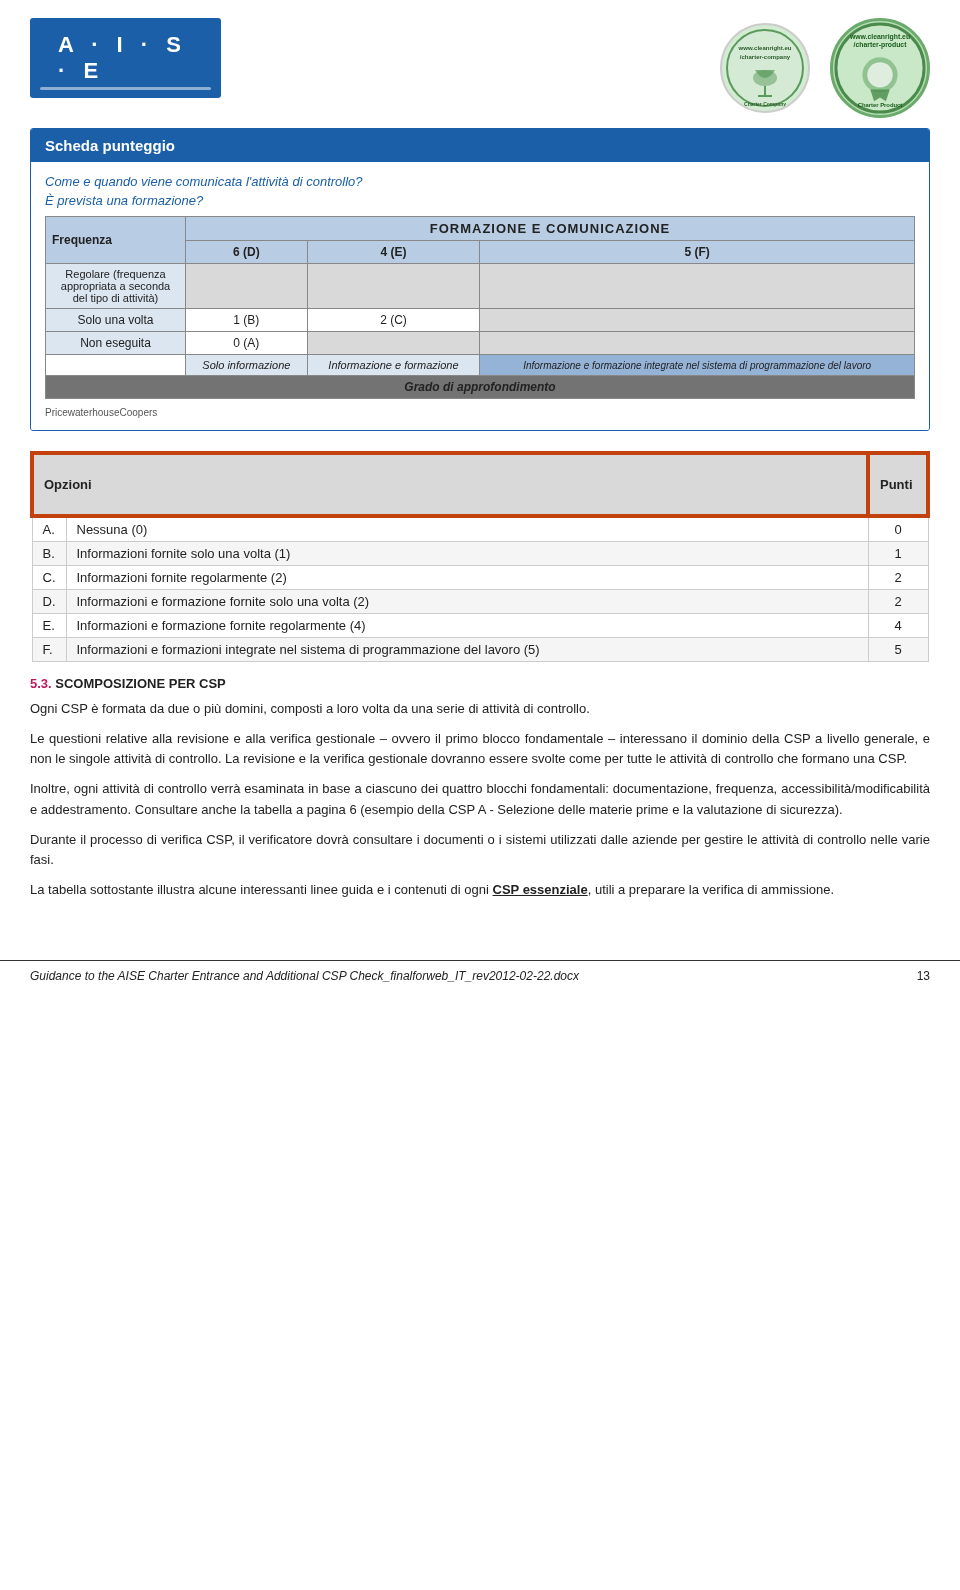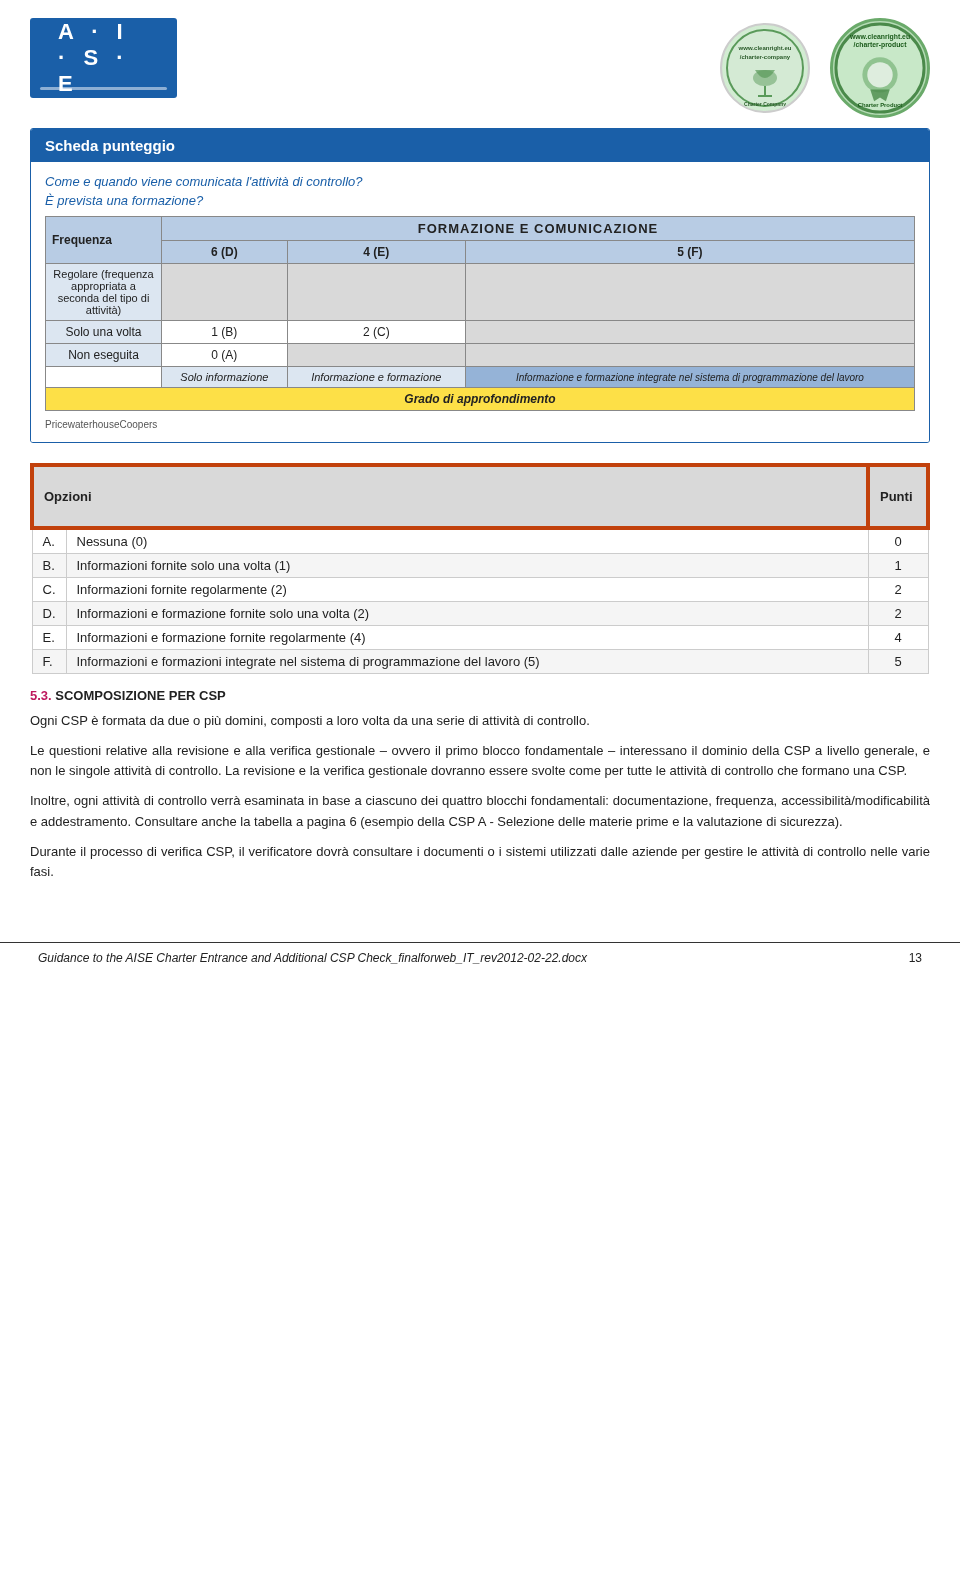--- a/index.html
+++ b/index.html
@@ -22,21 +22,21 @@
       background: #fff;
     }
     .logo-aise {
       background: #1a5fa8;
       color: #fff;
       font-size: 22px;
       font-weight: bold;
       letter-spacing: 6px;
       padding: 18px 28px;
       border-radius: 3px;
-      width: 147px;
+      width: 191px;
       height: 80px;
       display: flex;
       align-items: center;
       justify-content: center;
       position: relative;
     }
     .logo-aise::after {
       content: '';
       position: absolute;
       bottom: 8px;
@@ -153,21 +153,21 @@
       background: #dce6f1;
       font-style: italic;
       font-size: 11px;
     }
     .cell-info-full {
       background: #95b3d7;
       font-style: italic;
       font-size: 11px;
     }
     .grado-row td {
-      background: #fde047;
+      background: #737373;
       font-style: italic;
       font-weight: bold;
       font-size: 12px;
       text-align: center;
       margin-top: 34px;
     }
     .pwc-text {
       font-size: 10px;
       color: #555;
       margin-top: 8px;
@@ -216,21 +216,21 @@
       font-size: 13px;
       line-height: 1.55;
       margin-bottom: 10px;
       text-align: justify;
     }
 
     
     .footer {
       border-top: 1.5px solid #333;
       margin-top: 30px;
-      padding: 8px 38px;
+      padding: 8px 30px;
       font-size: 12px;
       color: #222;
       display: flex;
       justify-content: space-between;
       align-items: center;
     }
     .footer-left {
       flex: 1;
       font-style: italic;
     }
@@ -286,21 +286,21 @@
     <div class="score-card-header">
       <span>Scheda punteggio</span>
     </div>
     <div class="score-card-body">
       <div class="score-card-question">Come e quando viene comunicata l'attività di controllo?</div>
       <div class="score-card-question">È prevista una formazione?</div>
 
       <table class="score-table">
         <thead>
           <tr>
-            <th class="col-frequenza" rowspan="2" style="text-align:left; width:116px;">
+            <th class="col-frequenza" rowspan="2" style="text-align:left; width:140px;">
               <span>Frequenza</span>
             </th>
             <th class="col-header-main" colspan="3">
               <span>FORMAZIONE E COMUNICAZIONE</span>
             </th>
           </tr>
           <tr>
             <th><span>6 (D)</span></th>
             <th><span>4 (E)</span></th>
             <th><span>5 (F)</span></th>
@@ -385,20 +385,21 @@
   <div class="section-heading">
     <span class="section-num">5.3.</span>
     <span>SCOMPOSIZIONE PER CSP</span>
   </div>
 
   <div id="paragraphs-container">
   <div class="body-text">Ogni CSP è formata da due o più domini, composti a loro volta da una serie di attività di controllo.</div>
       <div class="body-text">Le questioni relative alla revisione e alla verifica gestionale – ovvero il primo blocco fondamentale – interessano il dominio della CSP a livello generale, e non le singole attività di controllo. La revisione e la verifica gestionale dovranno essere svolte come per tutte le attività di controllo che formano una CSP.</div>
       <div class="body-text">Inoltre, ogni attività di controllo verrà esaminata in base a ciascuno dei quattro blocchi fondamentali: documentazione, frequenza, accessibilità/modificabilità e addestramento. Consultare anche la tabella a pagina 6 (esempio della CSP A - Selezione delle materie prime e la valutazione di sicurezza).</div>
       <div class="body-text">Durante il processo di verifica CSP, il verificatore dovrà consultare i documenti o i sistemi utilizzati dalle aziende per gestire le attività di controllo nelle varie fasi.</div>
+      <div class="body-text">La tabella sottostante illustra alcune interessanti linee guida e i contenuti di ogni <strong><u>CSP essenziale</u></strong>, utili a preparare la verifica di ammissione.</div>
     </div>
 
 </div>
 
 <div class="footer">
   <div class="footer-left">
     <span>Guidance to the AISE Charter Entrance and Additional CSP Check_finalforweb_IT_rev2012-02-22.docx</span>
   </div>
   <div class="footer-page">13</div>
 </div>

